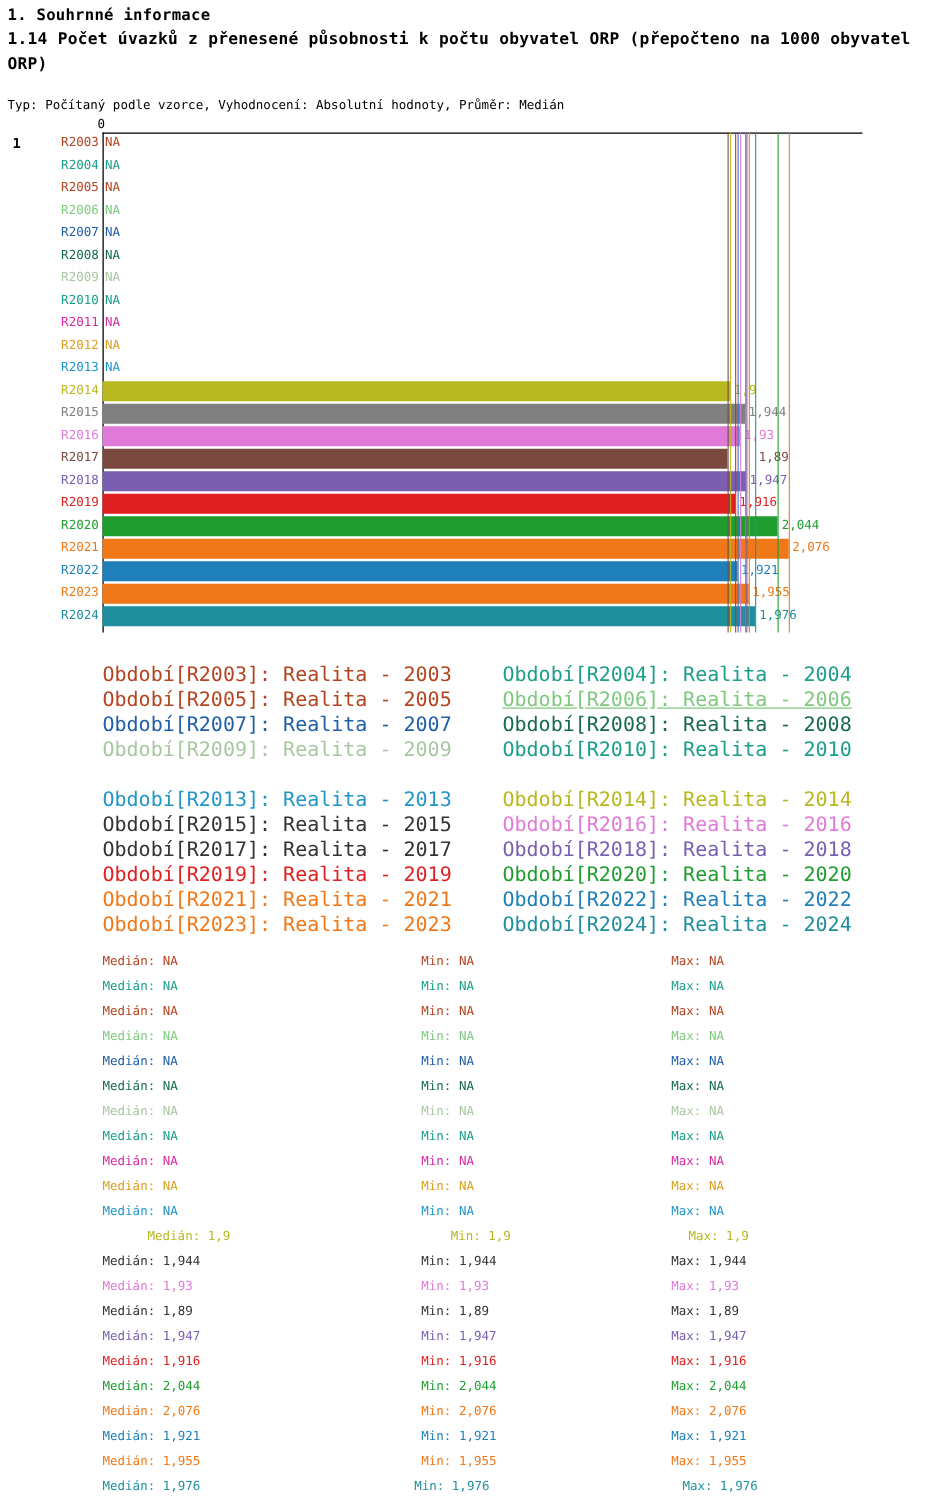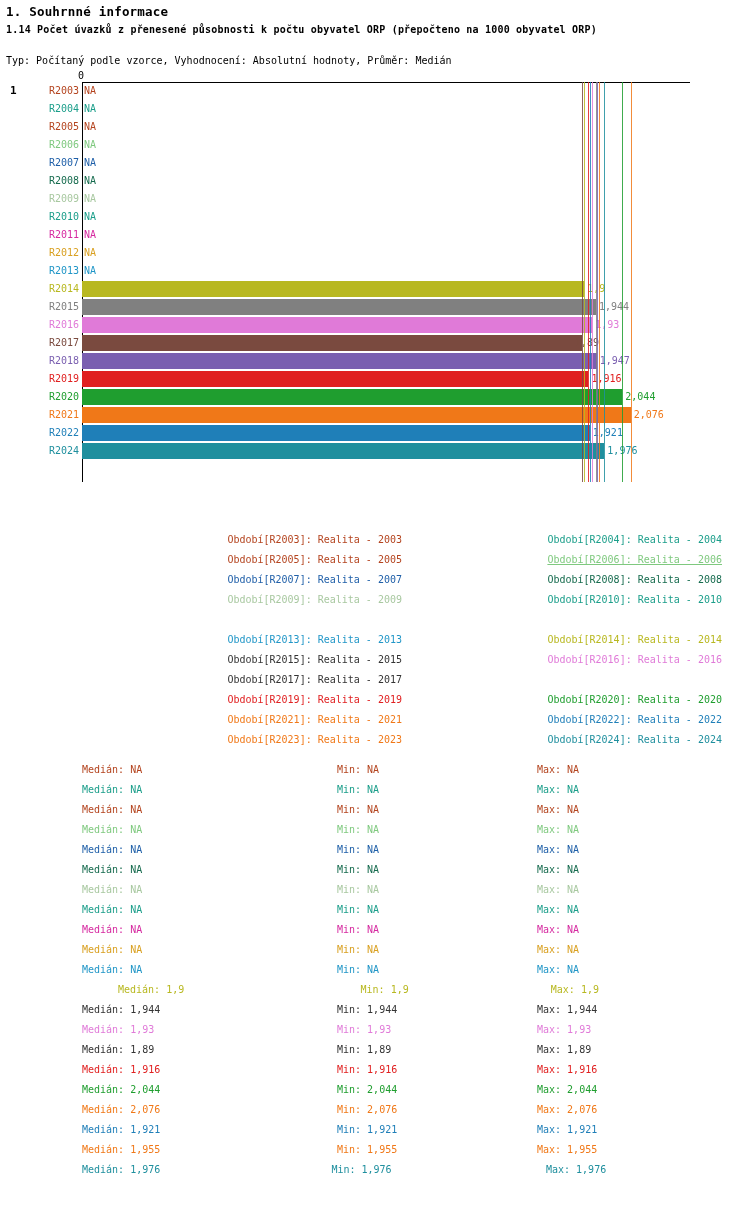--- a/index.html
+++ b/index.html
@@ -20,21 +20,21 @@
     padding: 4px 6px 0 6px;
   }
   .hdr-line1 {
     font-size: 12.5px;
     font-weight: bold;
     color: #000;
     letter-spacing: 0.2px;
     margin-bottom: 3px;
   }
   .hdr-line2 {
-    font-size: 10px;
+    font-size: 13px;
     font-weight: bold;
     color: #000;
     line-height: 1.5;
     letter-spacing: 0.2px;
   }
   .hdr-sub {
     font-size: 10px;
     color: #000;
     margin-top: 18px;
     font-family: "DejaVu Sans Mono", monospace;
@@ -131,23 +131,22 @@
     top: 530px;
     width: 640px;
   }
   .legend-row {
     display: flex;
     height: 20px;
     line-height: 20px;
   }
   .legend-cell {
     width: 50%;
-    font-size: 10px;
+    font-size: 16px;
     white-space: nowrap;
-    text-align: right;
   }
 
   
   .stats {
     position: absolute;
     left: 82px;
     top: 760px;
     width: 640px;
   }
   .stat-row {
@@ -229,21 +228,21 @@
         <div class="bar-val" style="left: 516.892px; color: rgb(128, 128, 128);">1,944</div>
       </div>
       <div class="bar-row">
         <div class="bar-label" style="color: rgb(224, 122, 216);">R2016</div>
         <div class="bar" style="width: 510.191px; background: rgb(224, 122, 216);"></div>
         <div class="bar-val" style="left: 513.191px; color: rgb(224, 122, 216);">1,93</div>
       </div>
       <div class="bar-row">
         <div class="bar-label" style="color: rgb(122, 74, 63);">R2017</div>
         <div class="bar" style="width: 499.617px; background: rgb(122, 74, 63);"></div>
-        <div class="bar-val" style="left: 493px; color: rgb(122, 74, 63);">1,89</div>
+        <div class="bar-val" style="left: 525px; color: rgb(122, 74, 63);">1,89</div>
       </div>
       <div class="bar-row">
         <div class="bar-label" style="color: rgb(122, 95, 176);">R2018</div>
         <div class="bar" style="width: 514.685px; background: rgb(122, 95, 176);"></div>
         <div class="bar-val" style="left: 517.685px; color: rgb(122, 95, 176);">1,947</div>
       </div>
       <div class="bar-row">
         <div class="bar-label" style="color: rgb(224, 32, 32);">R2019</div>
         <div class="bar" style="width: 506.49px; background: rgb(224, 32, 32);"></div>
         <div class="bar-val" style="left: 509.49px; color: rgb(224, 32, 32);">1,916</div>
@@ -255,20 +254,25 @@
       </div>
       <div class="bar-row">
         <div class="bar-label" style="color: rgb(240, 120, 24);">R2021</div>
         <div class="bar" style="width: 548.786px; background: rgb(240, 120, 24);"></div>
         <div class="bar-val" style="left: 551.786px; color: rgb(240, 120, 24);">2,076</div>
       </div>
       <div class="bar-row">
         <div class="bar-label" style="color: rgb(31, 127, 184);">R2022</div>
         <div class="bar" style="width: 507.812px; background: rgb(31, 127, 184);"></div>
         <div class="bar-val" style="left: 510.812px; color: rgb(31, 127, 184);">1,921</div>
+      </div>
+      <div class="bar-row">
+        <div class="bar-label" style="color: rgb(240, 120, 24);">R2023</div>
+        <div class="bar" style="width: 516.8px; background: rgb(240, 120, 24);"></div>
+        <div class="bar-val" style="left: 519.8px; color: rgb(240, 120, 24);">1,955</div>
       </div>
       <div class="bar-row">
         <div class="bar-label" style="color: rgb(31, 143, 158);">R2024</div>
         <div class="bar" style="width: 522.351px; background: rgb(31, 143, 158);"></div>
         <div class="bar-val" style="left: 525.351px; color: rgb(31, 143, 158);">1,976</div>
       </div>
       <div class="tickmarks" style="position: absolute; left: 502.261px; top: 0px; height: 400px; width: 1px; background: rgb(184, 184, 32); opacity: 0.85;"></div>
       <div class="tickmarks" style="position: absolute; left: 513.892px; top: 0px; height: 400px; width: 1px; background: rgb(128, 128, 128); opacity: 0.85;"></div>
       <div class="tickmarks" style="position: absolute; left: 510.191px; top: 0px; height: 400px; width: 1px; background: rgb(224, 122, 216); opacity: 0.85;"></div>
       <div class="tickmarks" style="position: absolute; left: 499.617px; top: 0px; height: 400px; width: 1px; background: rgb(122, 74, 63); opacity: 0.85;"></div>
@@ -304,20 +308,21 @@
     <div class="legend-row">
       <div class="legend-cell" style="color: rgb(33, 150, 199);">Období[R2013]: Realita - 2013</div>
       <div class="legend-cell" style="color: rgb(184, 184, 32);">Období[R2014]: Realita - 2014</div>
     </div>
     <div class="legend-row">
       <div class="legend-cell" style="color: rgb(51, 51, 51);">Období[R2015]: Realita - 2015</div>
       <div class="legend-cell" style="color: rgb(224, 122, 216);">Období[R2016]: Realita - 2016</div>
     </div>
     <div class="legend-row">
       <div class="legend-cell" style="color: rgb(51, 51, 51);">Období[R2017]: Realita - 2017</div>
+      <div class="legend-cell" style="color: rgb(122, 95, 176);">Období[R2018]: Realita - 2018</div>
     </div>
     <div class="legend-row">
       <div class="legend-cell" style="color: rgb(224, 32, 32);">Období[R2019]: Realita - 2019</div>
       <div class="legend-cell" style="color: rgb(31, 158, 47);">Období[R2020]: Realita - 2020</div>
     </div>
     <div class="legend-row">
       <div class="legend-cell" style="color: rgb(240, 120, 24);">Období[R2021]: Realita - 2021</div>
       <div class="legend-cell" style="color: rgb(31, 127, 184);">Období[R2022]: Realita - 2022</div>
     </div>
     <div class="legend-row">
@@ -396,20 +401,25 @@
       <div class="stat-med" style="color: rgb(224, 122, 216);">Medián: 1,93</div>
       <div class="stat-min" style="color: rgb(224, 122, 216);">Min: 1,93</div>
       <div class="stat-max" style="color: rgb(224, 122, 216);">Max: 1,93</div>
     </div>
     <div class="stat-row">
       <div class="stat-med" style="color: rgb(51, 51, 51);">Medián: 1,89</div>
       <div class="stat-min" style="color: rgb(51, 51, 51);">Min: 1,89</div>
       <div class="stat-max" style="color: rgb(51, 51, 51);">Max: 1,89</div>
     </div>
     <div class="stat-row">
+      <div class="stat-med" style="color: rgb(122, 95, 176);">Medián: 1,947</div>
+      <div class="stat-min" style="color: rgb(122, 95, 176);">Min: 1,947</div>
+      <div class="stat-max" style="color: rgb(122, 95, 176);">Max: 1,947</div>
+    </div>
+    <div class="stat-row">
       <div class="stat-med" style="color: rgb(224, 32, 32);">Medián: 1,916</div>
       <div class="stat-min" style="color: rgb(224, 32, 32);">Min: 1,916</div>
       <div class="stat-max" style="color: rgb(224, 32, 32);">Max: 1,916</div>
     </div>
     <div class="stat-row">
       <div class="stat-med" style="color: rgb(31, 158, 47);">Medián: 2,044</div>
       <div class="stat-min" style="color: rgb(31, 158, 47);">Min: 2,044</div>
       <div class="stat-max" style="color: rgb(31, 158, 47);">Max: 2,044</div>
     </div>
     <div class="stat-row">

